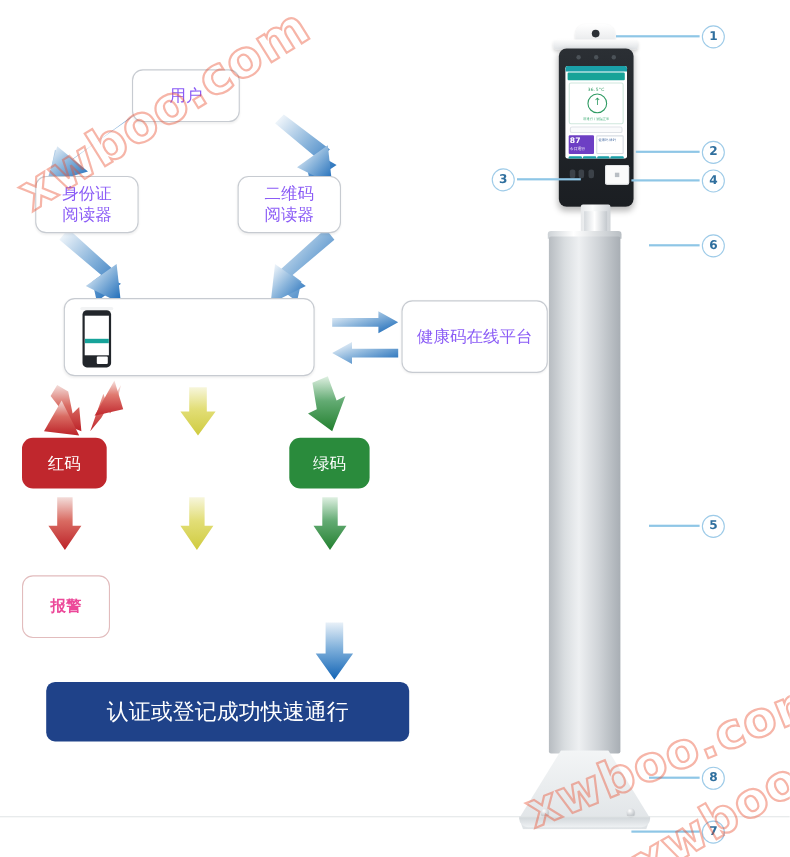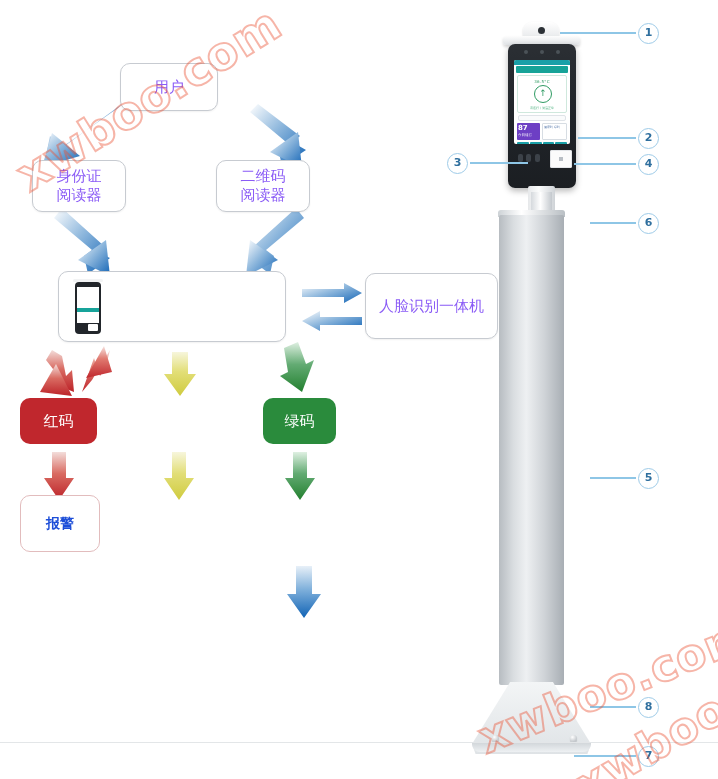--- a/index.html
+++ b/index.html
@@ -282,38 +282,41 @@
         <span style="display:block;height:4px;background:#17a39a;"></span>
         
         
         
       </span>
       <span style="position:absolute;left:17px;top:45px;width:10px;height:7px;background:#fff;border-radius:1px;"></span>
     </span>
   </div>
 
   <div class="fbox plain" style="left:365px;top:273px;width:133px;height:66px;">
-    <span>人脸识别一体机</span>
+    <span>健康码在线平台</span>
   </div>
 
   <div class="fbox solid" style="left:20px;top:398px;width:77px;height:46px;background:#C0272D;">
     <span>红码</span>
   </div>
 
 
   <div class="fbox solid" style="left:263px;top:398px;width:73px;height:46px;background:#2A8B3C;">
     <span>绿码</span>
   </div>
 
-  <div class="fbox outline" style="left:20px;top:495px;width:80px;height:57px;border:1px solid #e2bcbd;color:#1d4ed8;">
+  <div class="fbox outline" style="left:20px;top:523px;width:80px;height:57px;border:1px solid #e2bcbd;color:#ec4899;">
     <span>报警</span>
   </div>
 
 
 
+  <div class="fbox solid" style="left:42px;top:620px;width:330px;height:54px;background:#1F4289;font-size:20px;border-radius:8px;">
+    <span>认证或登记成功快速通行</span>
+  </div>
 
   <div>
     <div class="cam"></div>
     <div class="camshelf"></div>
     <div class="headbody"></div>
     <div class="headtopdots">
       <i style="left:0"></i>
         <i style="left:16px"></i>
         <i style="left:32px"></i>
     </div>

